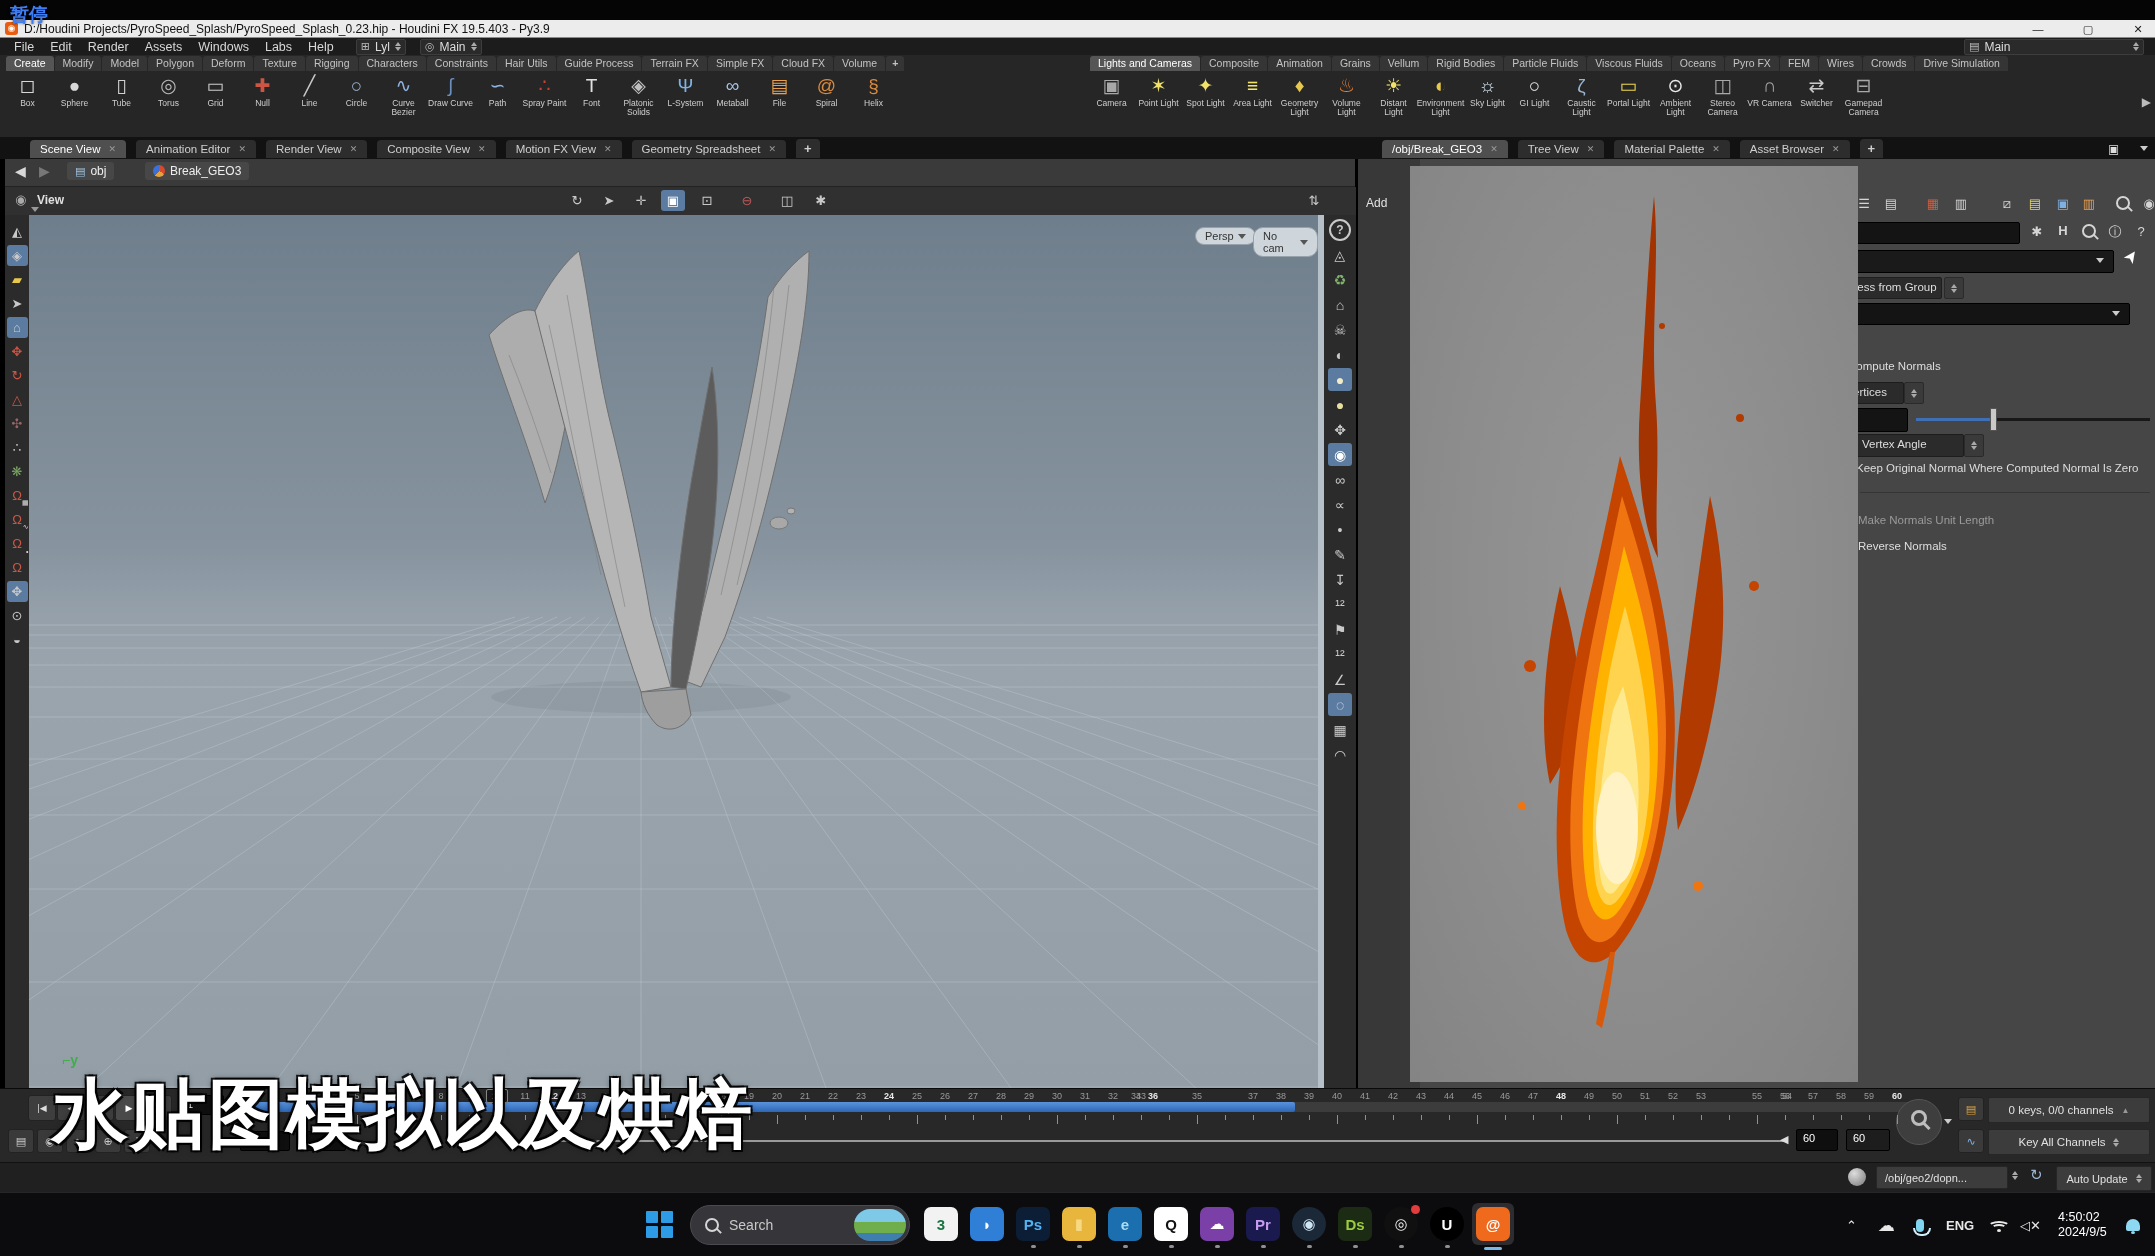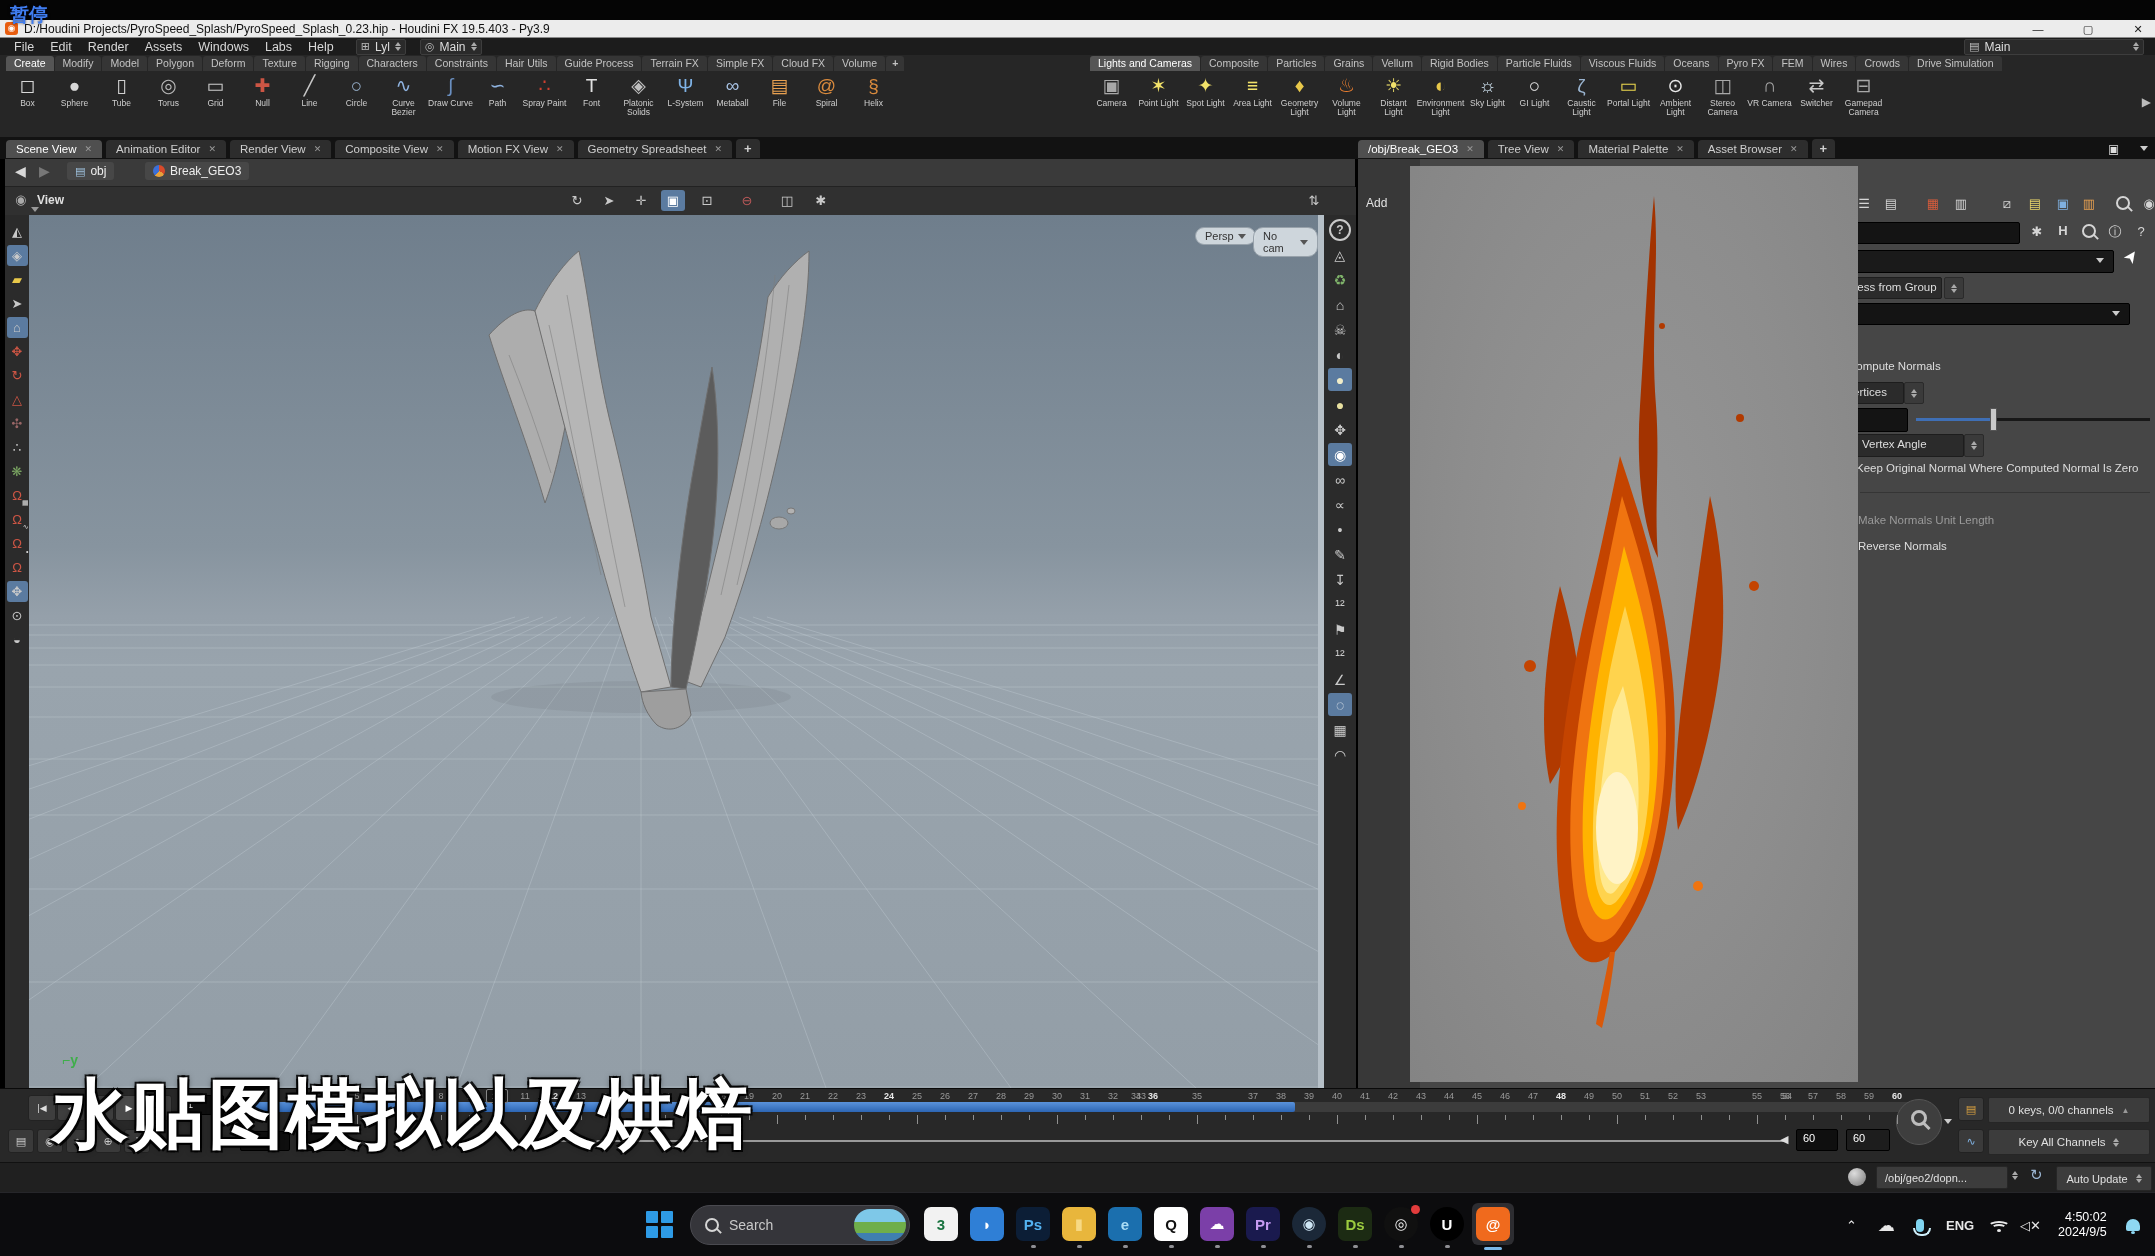--- a/index.html
+++ b/index.html
@@ -28,21 +28,21 @@
   .stab{font-size:10.5px;color:#c3c3c3;background:#353535;padding:1px 8px 2px;border-radius:3px 3px 0 0;white-space:nowrap;}
   .stab.active{background:#555;color:#fff;}
   .stab.plus{padding:1px 6px 2px;font-weight:bold;}
   .toolrow{position:absolute;top:16px;display:flex;align-items:flex-start;}
   .tool{width:47px;display:flex;flex-direction:column;align-items:center;padding-top:2px;}
   .tg{height:26px;font-size:19px;line-height:26px;}
   .tl{font-size:8.5px;line-height:9px;color:#cfcfcf;text-align:center;max-width:56px;}
   #shelf-scroll{right:4px;top:40px;color:#bbb;font-size:12px;}
   
   #panetabs{left:0;top:137px;width:2155px;height:22px;background:#121212;}
-  .ptabs{position:absolute;top:2px;display:flex;gap:4px;align-items:flex-end;}
+  .ptabs{position:absolute;top:2px;display:flex;gap:10px;align-items:flex-end;margin-left:24px;}
   .ptab{display:flex;align-items:center;gap:8px;background:#2d2d2d;color:#cfcfcf;font-size:11.5px;padding:3px 10px;border-radius:4px 4px 0 0;white-space:nowrap;}
   .ptab.active{background:#4f4f4f;color:#fff;}
   .ptab .x{font-size:9px;color:#999;}
   .ptab.plus{font-size:13px;font-weight:bold;padding:2px 8px;}
   
   .pathbar{top:159px;height:27px;background:#3a3a3a;border-bottom:1px solid #222;}
   #pathbar-left{left:5px;width:1350px;}
   #pathbar-right{left:1358px;width:797px;}
   .navarr{position:absolute;top:4px;font-size:14px;}
   .chip{position:absolute;top:3px;display:flex;align-items:center;gap:5px;background:#474747;border-radius:3px;padding:2px 8px;font-size:12px;color:#eee;}
@@ -113,21 +113,21 @@
   .appdot{position:absolute;top:52px;width:5px;height:3px;border-radius:2px;background:#8f8f94;}
   #hou-active{position:absolute;top:10px;width:42px;height:42px;background:#2d2d31;border-radius:6px;}
   #hou-underline{position:absolute;top:54px;width:18px;height:3px;border-radius:2px;background:#7ab8e8;}
   .tray{position:absolute;top:0;height:64px;display:flex;align-items:center;color:#e8e8e8;font-size:13px;}
   .wifiarc{position:relative;width:18px;height:13px;}
   .wifiarc span{position:absolute;left:50%;transform:translateX(-50%);border:2px solid #e8e8e8;border-bottom:none;border-left-color:transparent;border-right-color:transparent;border-radius:50% 50% 0 0;}
   .mic{width:8px;height:13px;background:#7fd4f0;border-radius:4px;position:relative;}
   .mic::after{content:"";position:absolute;left:-3px;bottom:-4px;width:14px;height:6px;border:2px solid #cfeffa;border-top:none;border-radius:0 0 8px 8px;}
   .bell{width:14px;height:12px;background:#8fd8f2;border-radius:7px 7px 2px 2px;position:relative;}
   .bell::after{content:"";position:absolute;left:5px;bottom:-3px;width:4px;height:3px;background:#8fd8f2;border-radius:50%;}
-  #clockbox{text-align:right;line-height:15px;font-size:12.5px;color:#fff;}
+  #clockbox{text-align:left;line-height:15px;font-size:12.5px;color:#fff;}
   svg{display:block;}
 </style>
 </head>
 <body>
 
 <div id="screen">
 
   <div class="abs" id="topstrip"></div>
   <div class="abs" id="pause-label">暂停</div>
 
@@ -193,21 +193,21 @@
         <span class="stab">Guide Process</span>
         <span class="stab">Terrain FX</span>
         <span class="stab">Simple FX</span>
         <span class="stab">Cloud FX</span>
         <span class="stab">Volume</span>
         <span class="stab plus">+</span>
       </div>
     <div class="tabrow" id="shelf-tabs-right" style="left:1090px">
         <span class="stab active">Lights and Cameras</span>
         <span class="stab">Composite</span>
-        <span class="stab">Particles</span>
+        <span class="stab">Animation</span>
         <span class="stab">Grains</span>
         <span class="stab">Vellum</span>
         <span class="stab">Rigid Bodies</span>
         <span class="stab">Particle Fluids</span>
         <span class="stab">Viscous Fluids</span>
         <span class="stab">Oceans</span>
         <span class="stab">Pyro FX</span>
         <span class="stab">FEM</span>
         <span class="stab">Wires</span>
         <span class="stab">Crowds</span>

